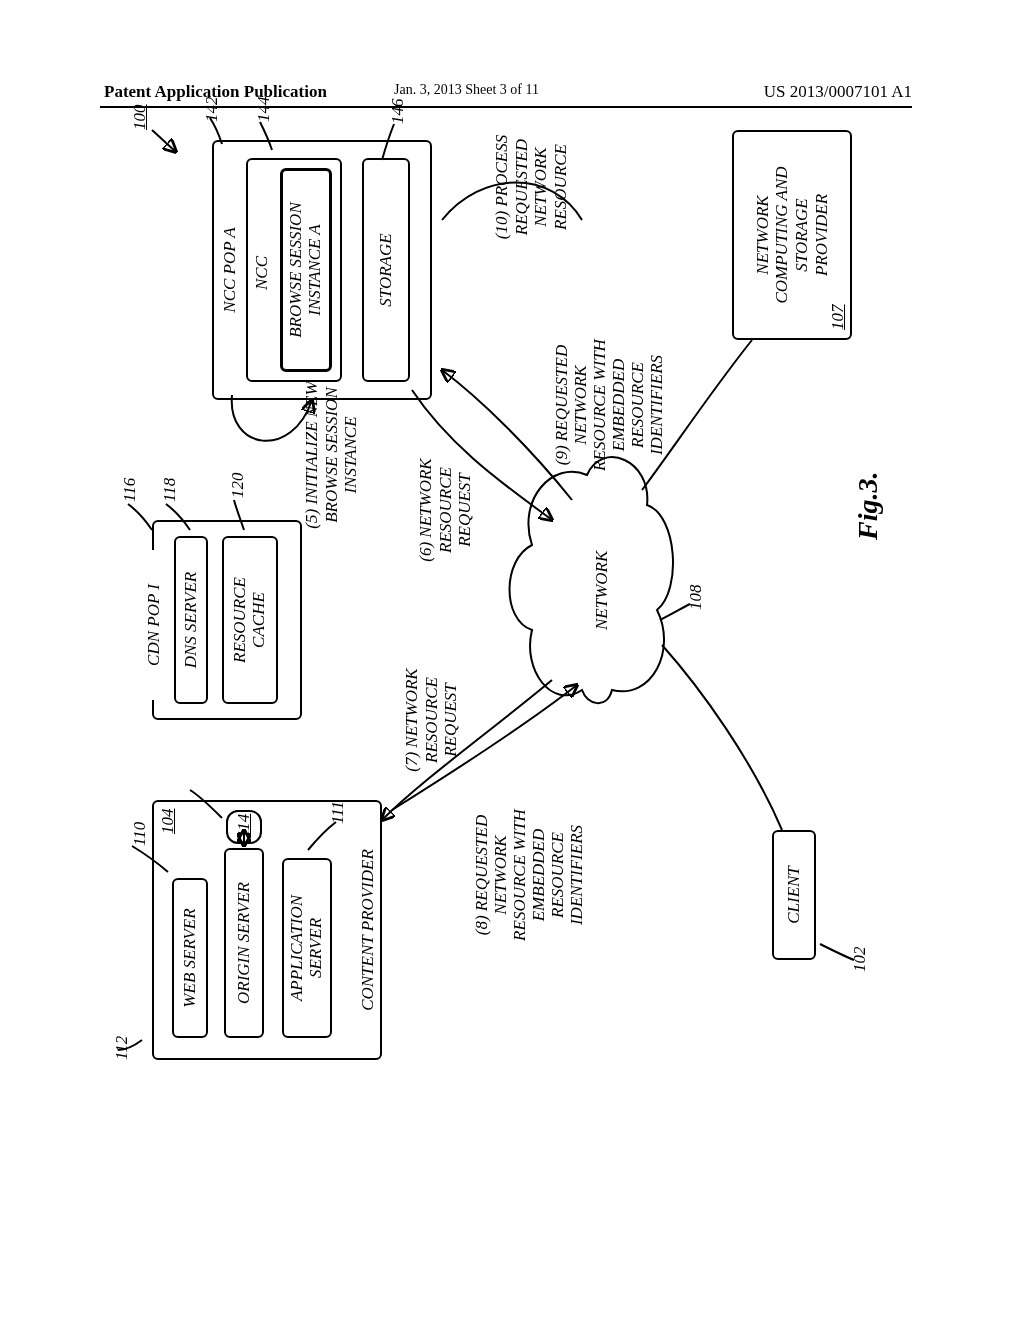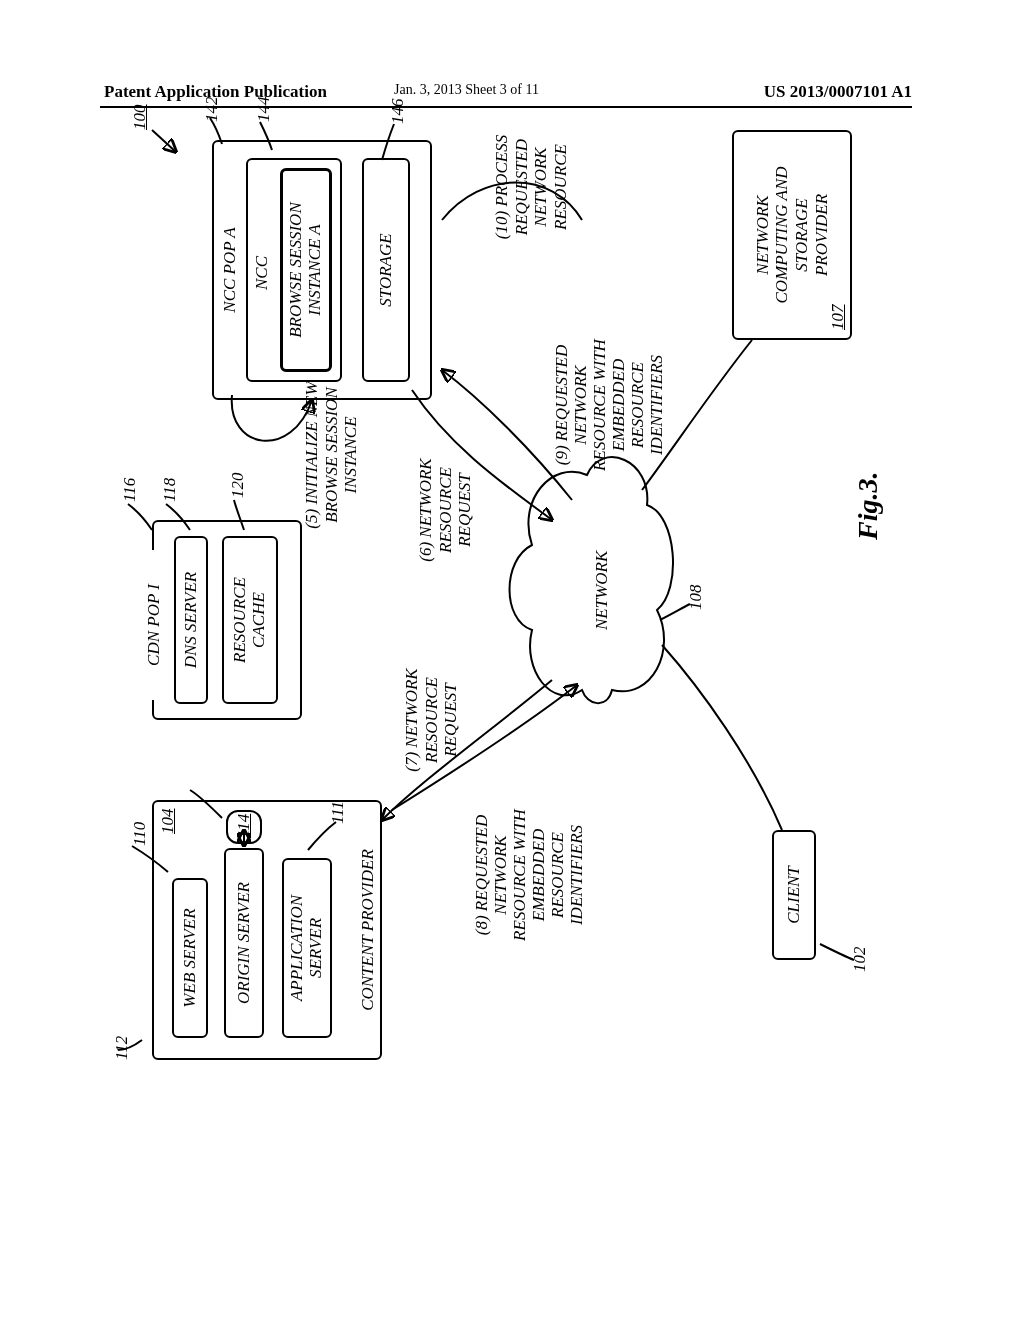--- a/index.html
+++ b/index.html
@@ -33,21 +33,21 @@
   .hdr-mid {
     position: absolute;
     left: 394px;
     top: 0;
     font-size: 14px;
   }
   .hdr-right {
     position: absolute;
     right: 112px;
     top: 0;
-    font-weight: bold;
+    font-weight: normal;
     font-size: 17px;
   }
   .hdr-line {
     position: absolute;
     left: 100px;
     right: 112px;
     top: 24px;
     border-top: 2px solid #000;
   }
 

